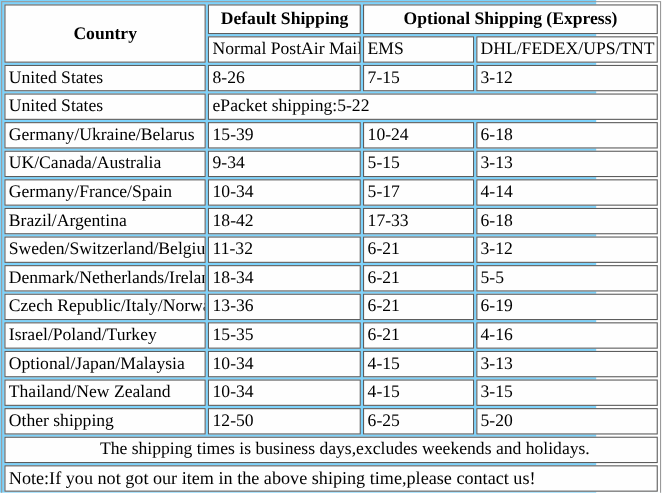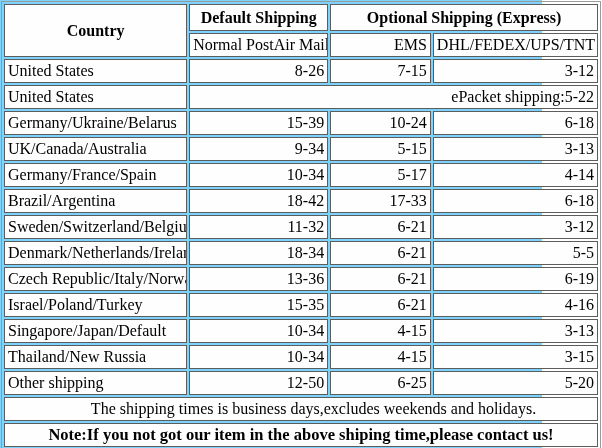--- a/index.html
+++ b/index.html
@@ -35,23 +35,23 @@
     height: 20px;
     overflow: hidden;
     white-space: nowrap;
     background: #fefefe;
     font-weight: normal;
     vertical-align: middle;
   }
   th.bold { font-weight: bold; text-align: center; }
   .top-row th { height: 23px; }
   td.country { text-align: left; margin-top: 32px; }
-  td.num, td.span-center { text-align: right; }
+  td.num, td.span-center { text-align: left; }
   td.note { text-align: center; padding-left: 28px; }
-  td.note-bold { text-align: center; font-weight: bold; font-size: 16.5px; }
+  td.note-bold { text-align: left; font-weight: normal; font-size: 16.5px; }
 </style>
 </head>
 <body>
 
 <div class="page">
   <table class="shipping">
     <colgroup>
       <col class="c-country">
         <col class="c-post">
         <col class="c-ems">
@@ -125,27 +125,27 @@
       <td class="num">6-21</td>
       <td class="num">6-19</td>
     </tr>
     <tr>
       <td class="country">Israel/Poland/Turkey</td>
       <td class="num">15-35</td>
       <td class="num">6-21</td>
       <td class="num">4-16</td>
     </tr>
     <tr>
-      <td class="country">Singapore/Japan/Default</td>
+      <td class="country">Optional/Japan/Malaysia</td>
       <td class="num">10-34</td>
       <td class="num">4-15</td>
       <td class="num">3-13</td>
     </tr>
     <tr>
-      <td class="country">Thailand/New Russia</td>
+      <td class="country">Thailand/New Zealand</td>
       <td class="num">10-34</td>
       <td class="num">4-15</td>
       <td class="num">3-15</td>
     </tr>
     <tr>
       <td class="country">Other shipping</td>
       <td class="num">12-50</td>
       <td class="num">6-25</td>
       <td class="num">5-20</td>
     </tr>

